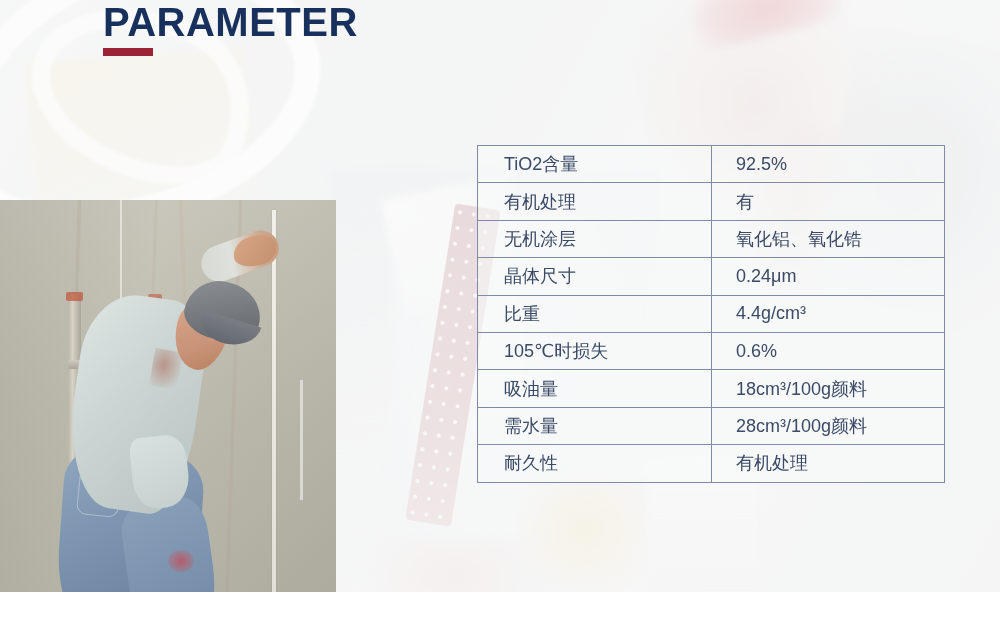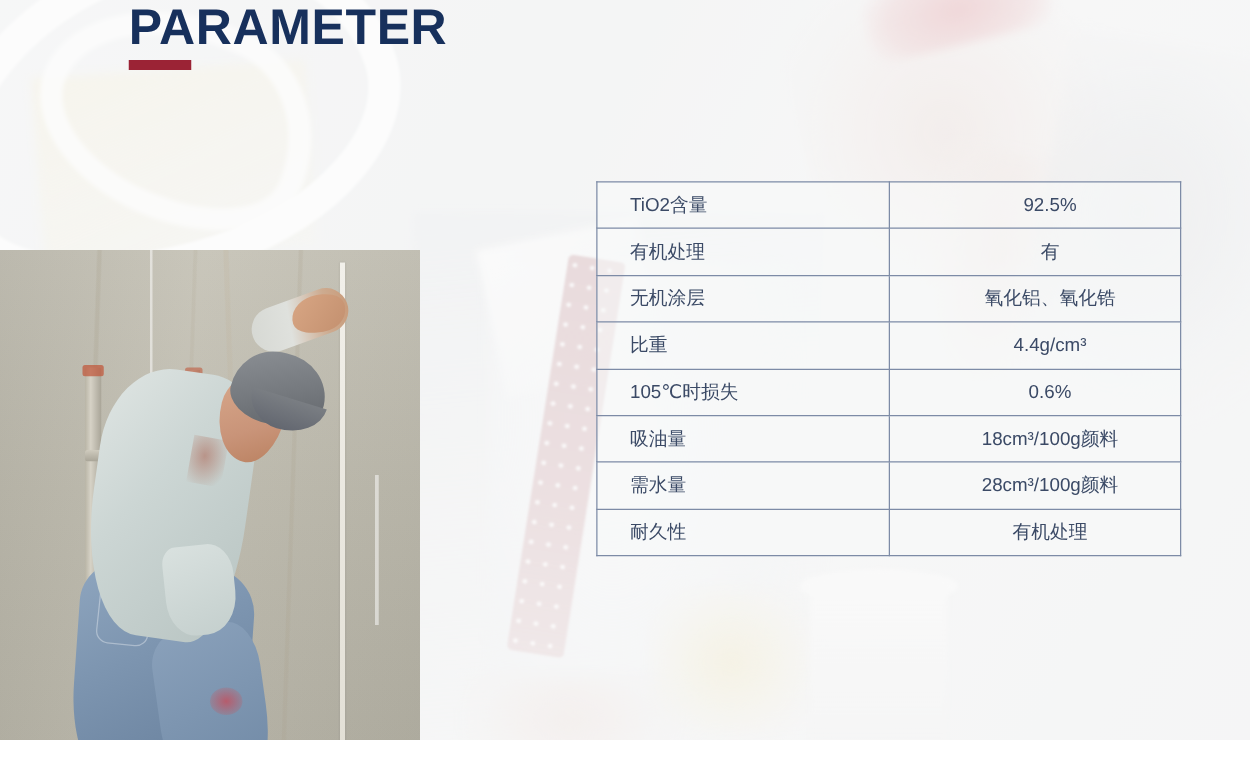--- a/index.html
+++ b/index.html
@@ -373,28 +373,28 @@
     top: 145px;
     width: 415px;
     border-collapse: collapse;
     table-layout: fixed;
     background: rgba(248,249,250,.55);
   }
   .param-table td {
     border: 1px solid #7d8ba6;
     height: 36.4px;
     padding: 0 0 0 26px;
-    font-size: 15px;
+    font-size: 18px;
     color: #3b4a66;
     font-family: "Liberation Sans", "DejaVu Sans", sans-serif;
     white-space: nowrap;
     overflow: hidden;
   }
   .param-table td.col-name { width: 207px; }
-  .param-table td.col-value { width: 208px; padding-left: 24px; text-align: center; }
+  .param-table td.col-value { width: 208px; padding-left: 24px; }
 </style>
 </head>
 <body>
 
 <div id="page">
 
   <div class="bg-layer">
     <div class="bg-base"></div>
     <div class="bg-cream"></div>
     <div class="bg-head"></div>
@@ -453,20 +453,24 @@
       </tr>
       <tr>
         <td class="col-name">有机处理</td>
         <td class="col-value">有</td>
       </tr>
       <tr>
         <td class="col-name">无机涂层</td>
         <td class="col-value">氧化铝、氧化锆</td>
       </tr>
       <tr>
+        <td class="col-name">晶体尺寸</td>
+        <td class="col-value">0.24μm</td>
+      </tr>
+      <tr>
         <td class="col-name">比重</td>
         <td class="col-value">4.4g/cm³</td>
       </tr>
       <tr>
         <td class="col-name">105℃时损失</td>
         <td class="col-value">0.6%</td>
       </tr>
       <tr>
         <td class="col-name">吸油量</td>
         <td class="col-value">18cm³/100g颜料</td>

